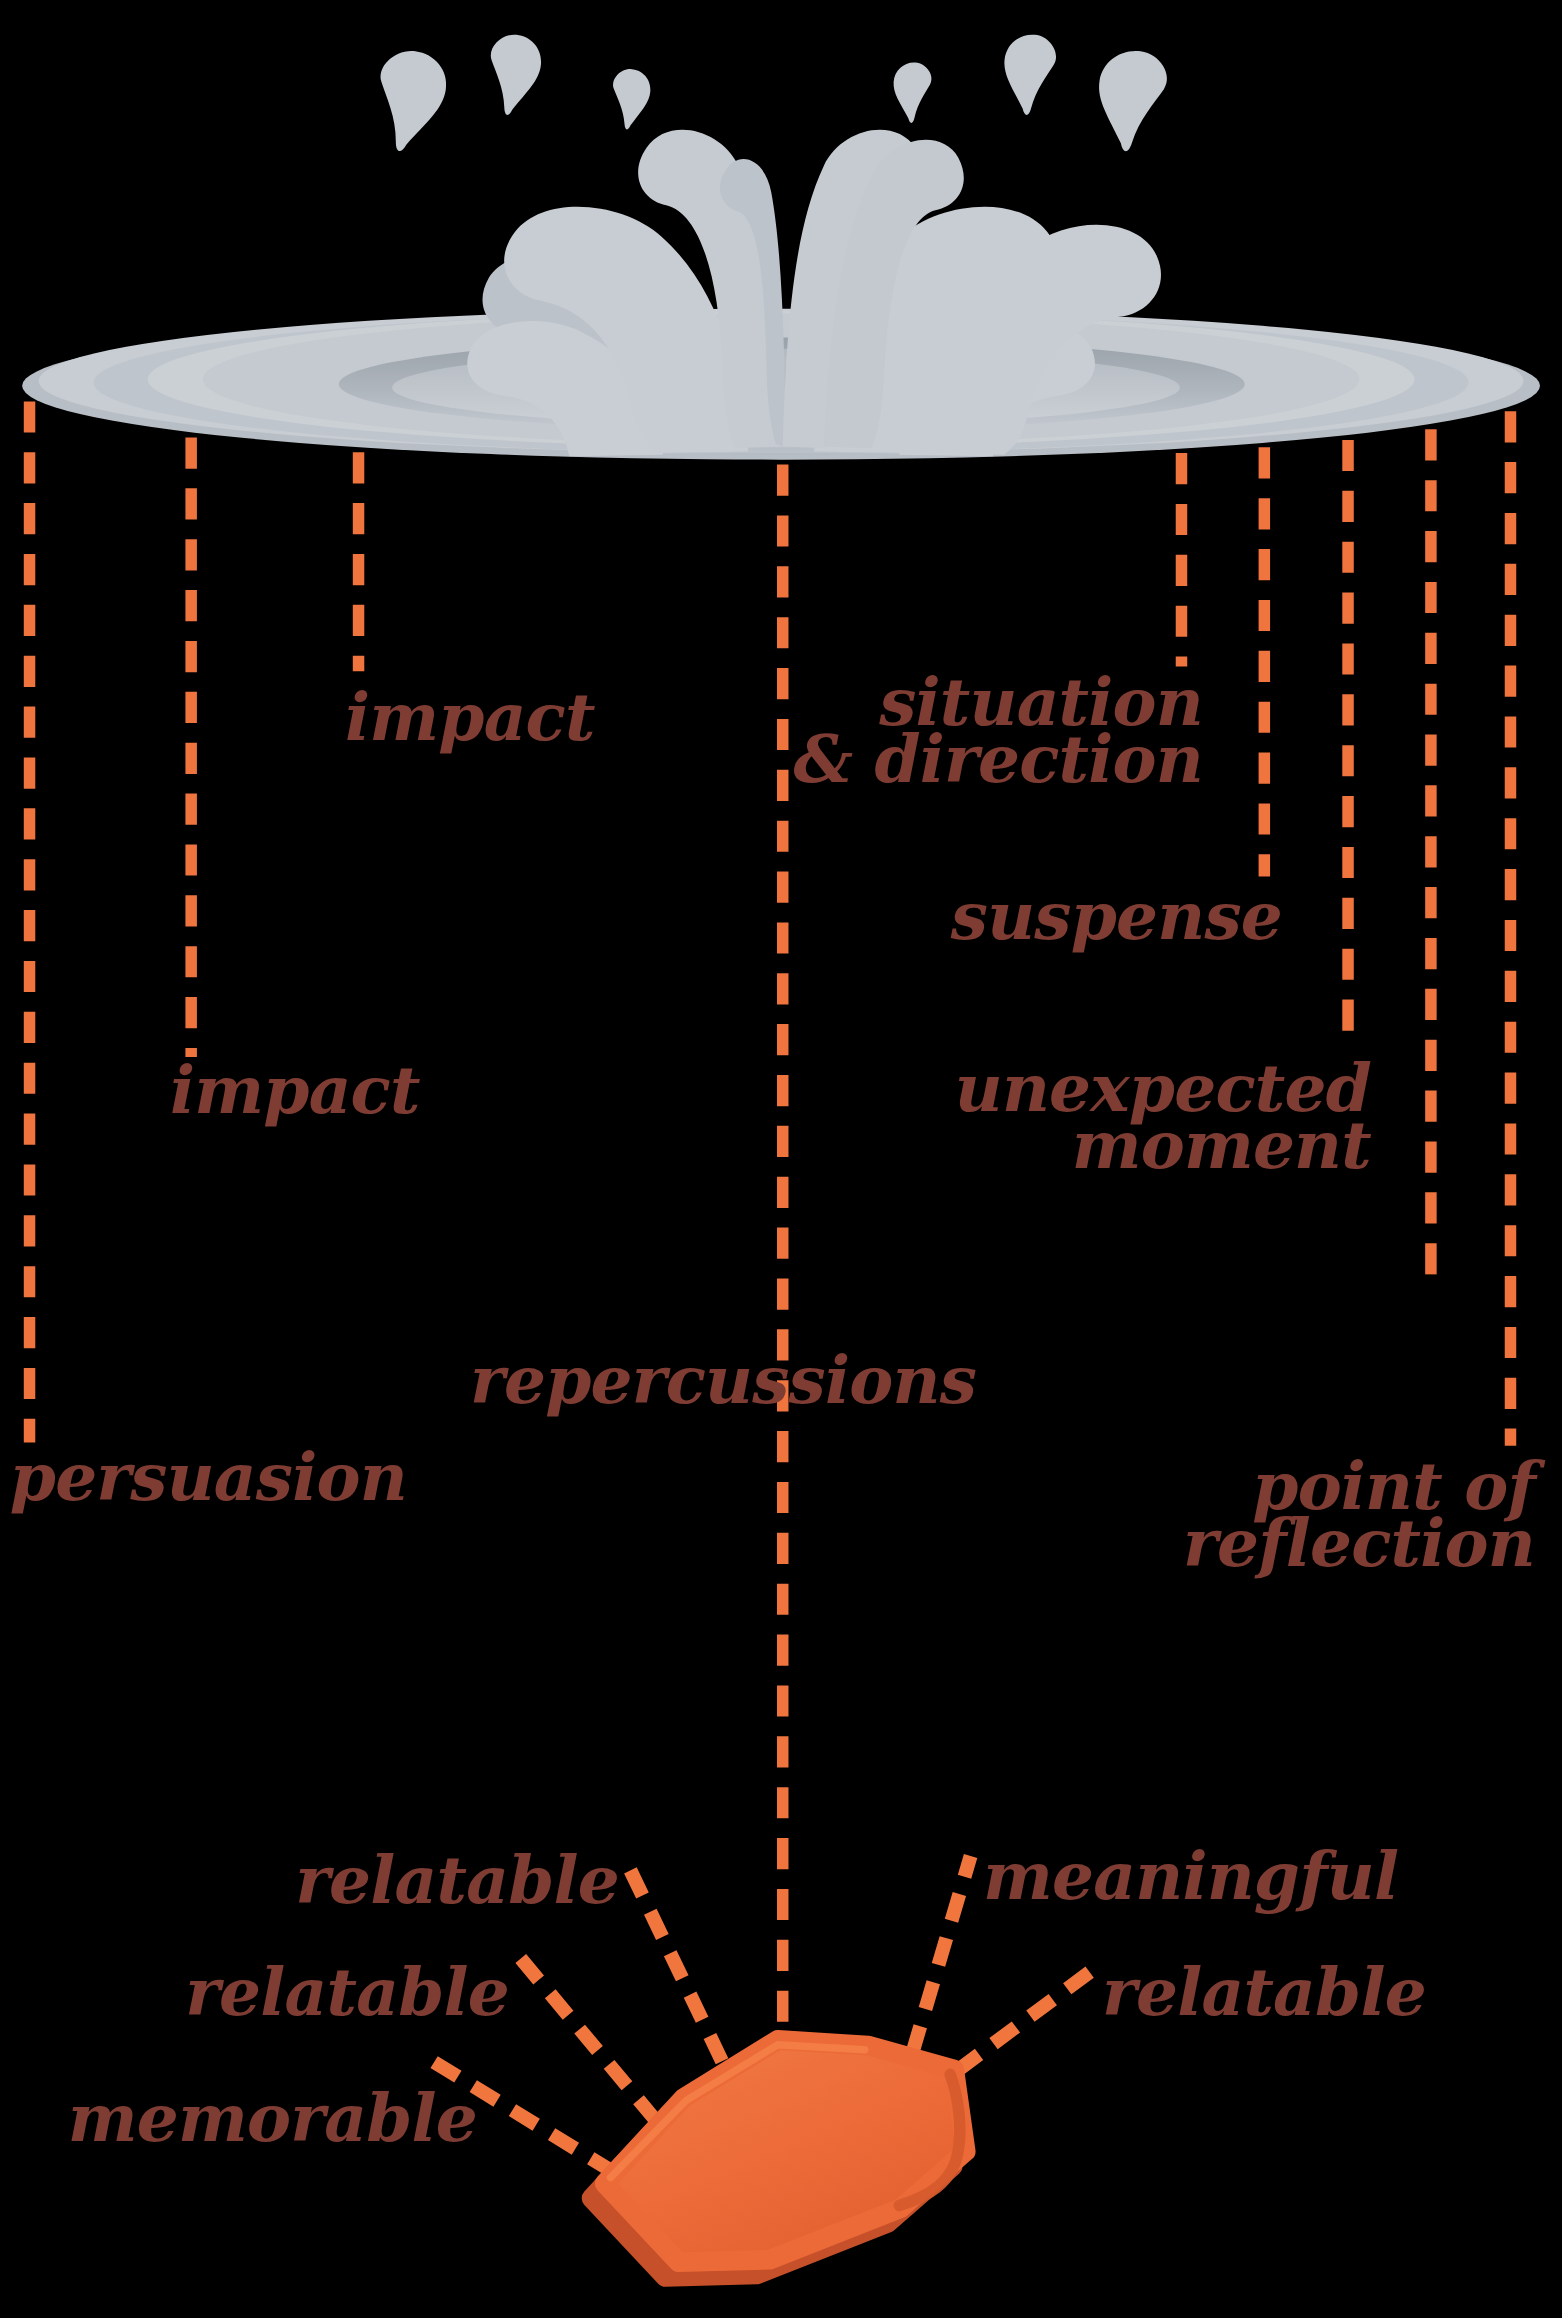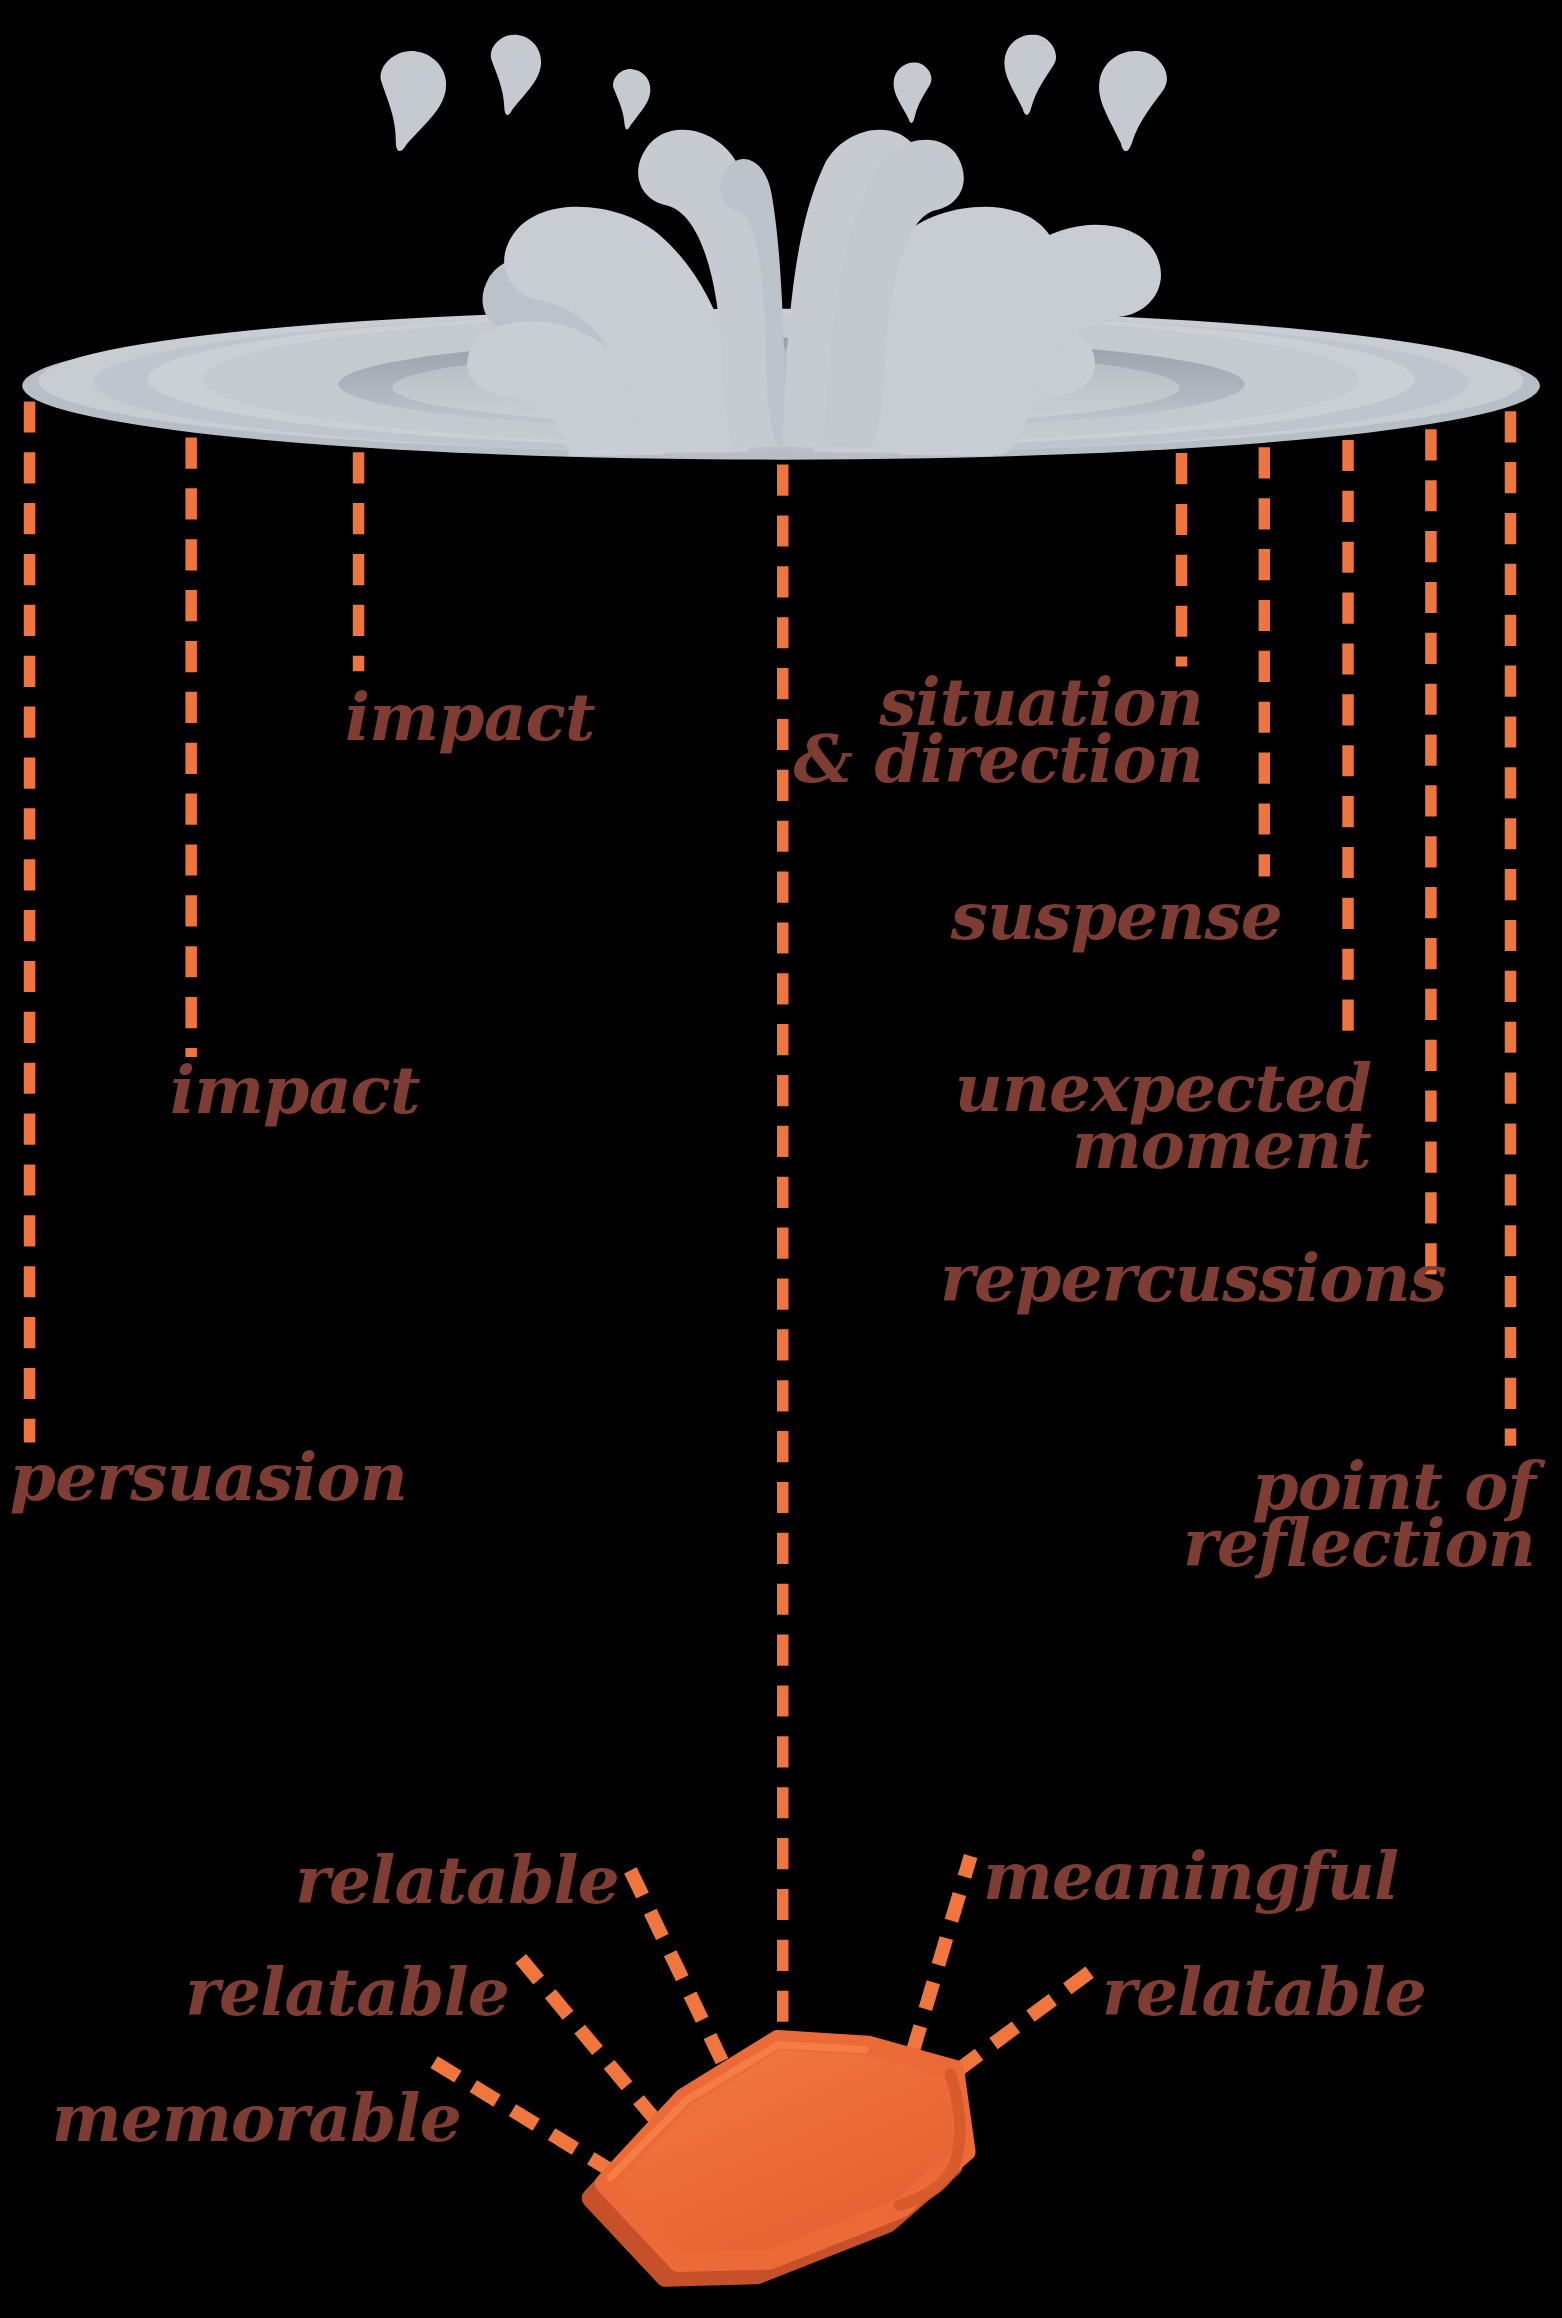--- a/index.html
+++ b/index.html
@@ -125,23 +125,23 @@
 
   <div id="labels">
       <div class="label left" style="top: 717px; left: 345px;">impact</div>
       <div class="label left" style="top: 1090px; left: 170px;">impact</div>
       <div class="label left" style="top: 1477px; left: 9.8px;">persuasion</div>
       <div class="label right" style="top: 731px; left: 0px; width: 1203px;">situation
 &amp; direction</div>
       <div class="label right" style="top: 916px; left: 1px; width: 1281px;">suspense</div>
       <div class="label right" style="top: 1117px; left: 0px; width: 1371px;">unexpected
 moment</div>
-      <div class="label right" style="top: 1278px; left: 0px; width: 1446px;">repercussions</div>
+      <div class="label right" style="top: 1380px; left: 0px; width: 1446px; text-align: center;">repercussions</div>
       <div class="label right" style="top: 1515px; left: 0px; width: 1535px;">point of
 reflection</div>
       <div class="label right" style="top: 1880px; left: 0px; width: 619px;">relatable</div>
       <div class="label left" style="top: 1876px; left: 983px;">meaningful</div>
       <div class="label right" style="top: 1992px; left: 0px; width: 509px;">relatable</div>
       <div class="label left" style="top: 1992px; left: 1102px;">relatable</div>
-      <div class="label right" style="top: 2118px; left: 0px; width: 437px; padding-left: 24px;">memorable</div>
+      <div class="label right" style="top: 2118px; left: 16px; width: 437px; padding-left: 24px;">memorable</div>
     </div>
 </div>
 
 
 </body></html>

